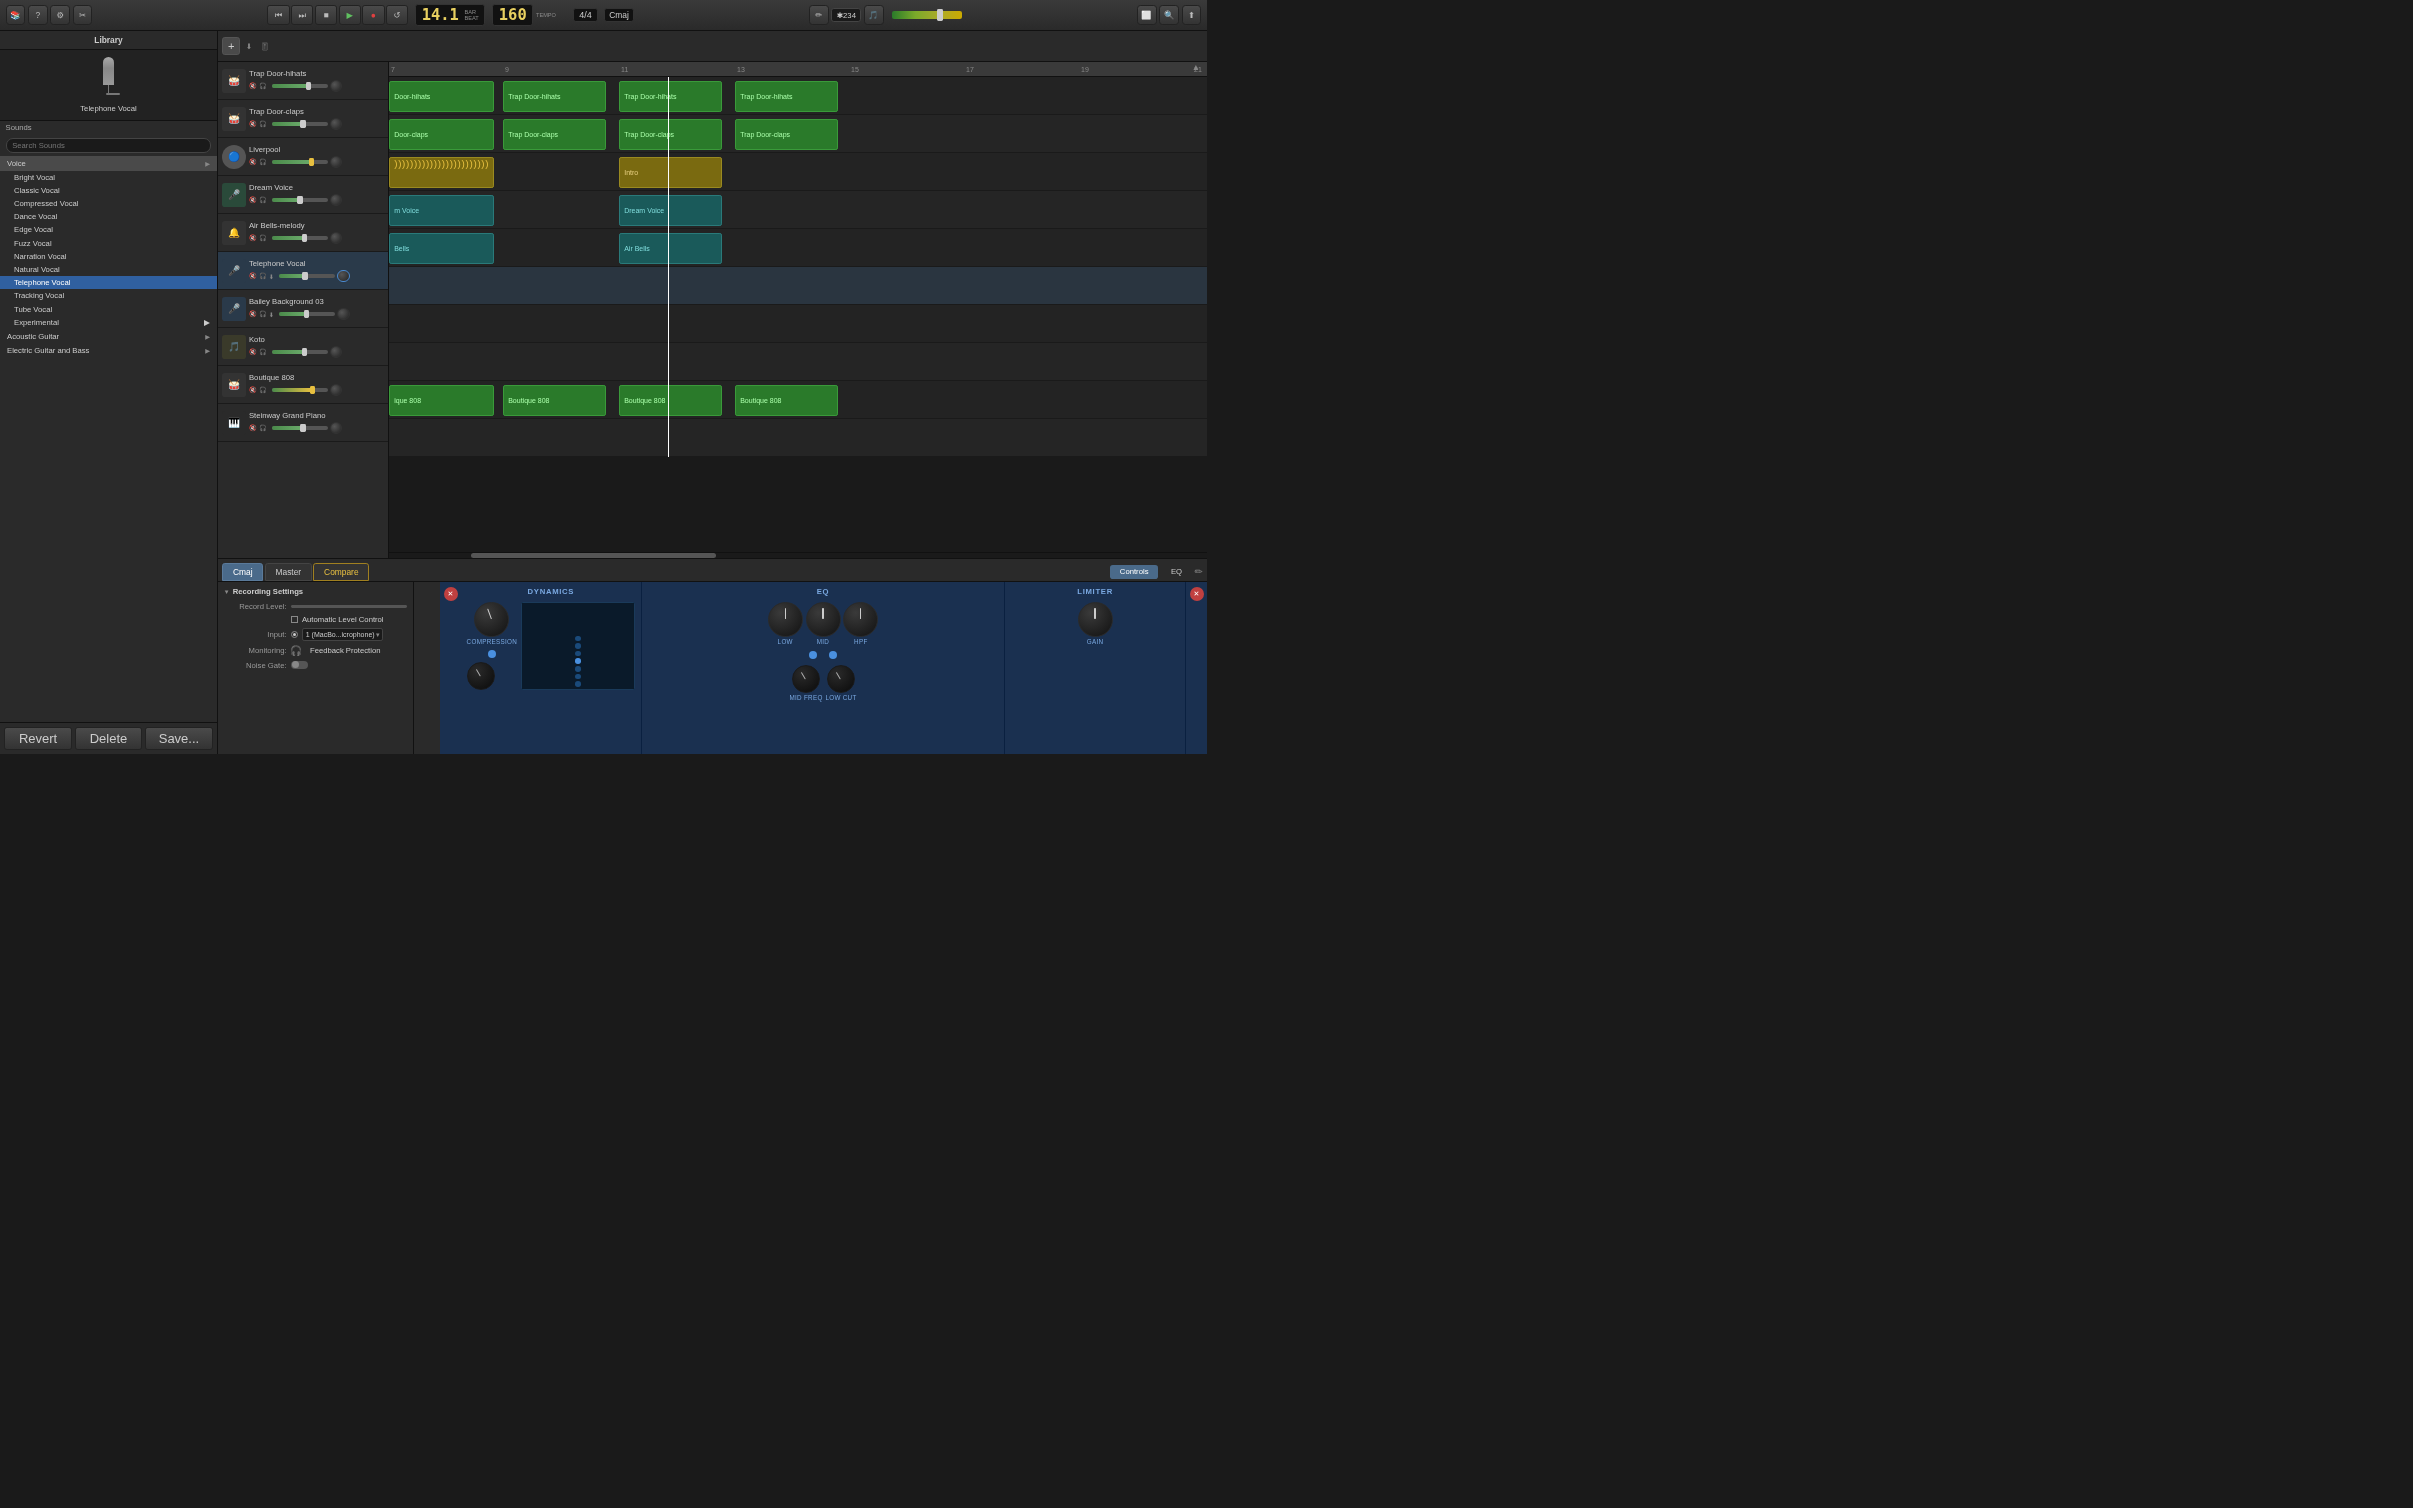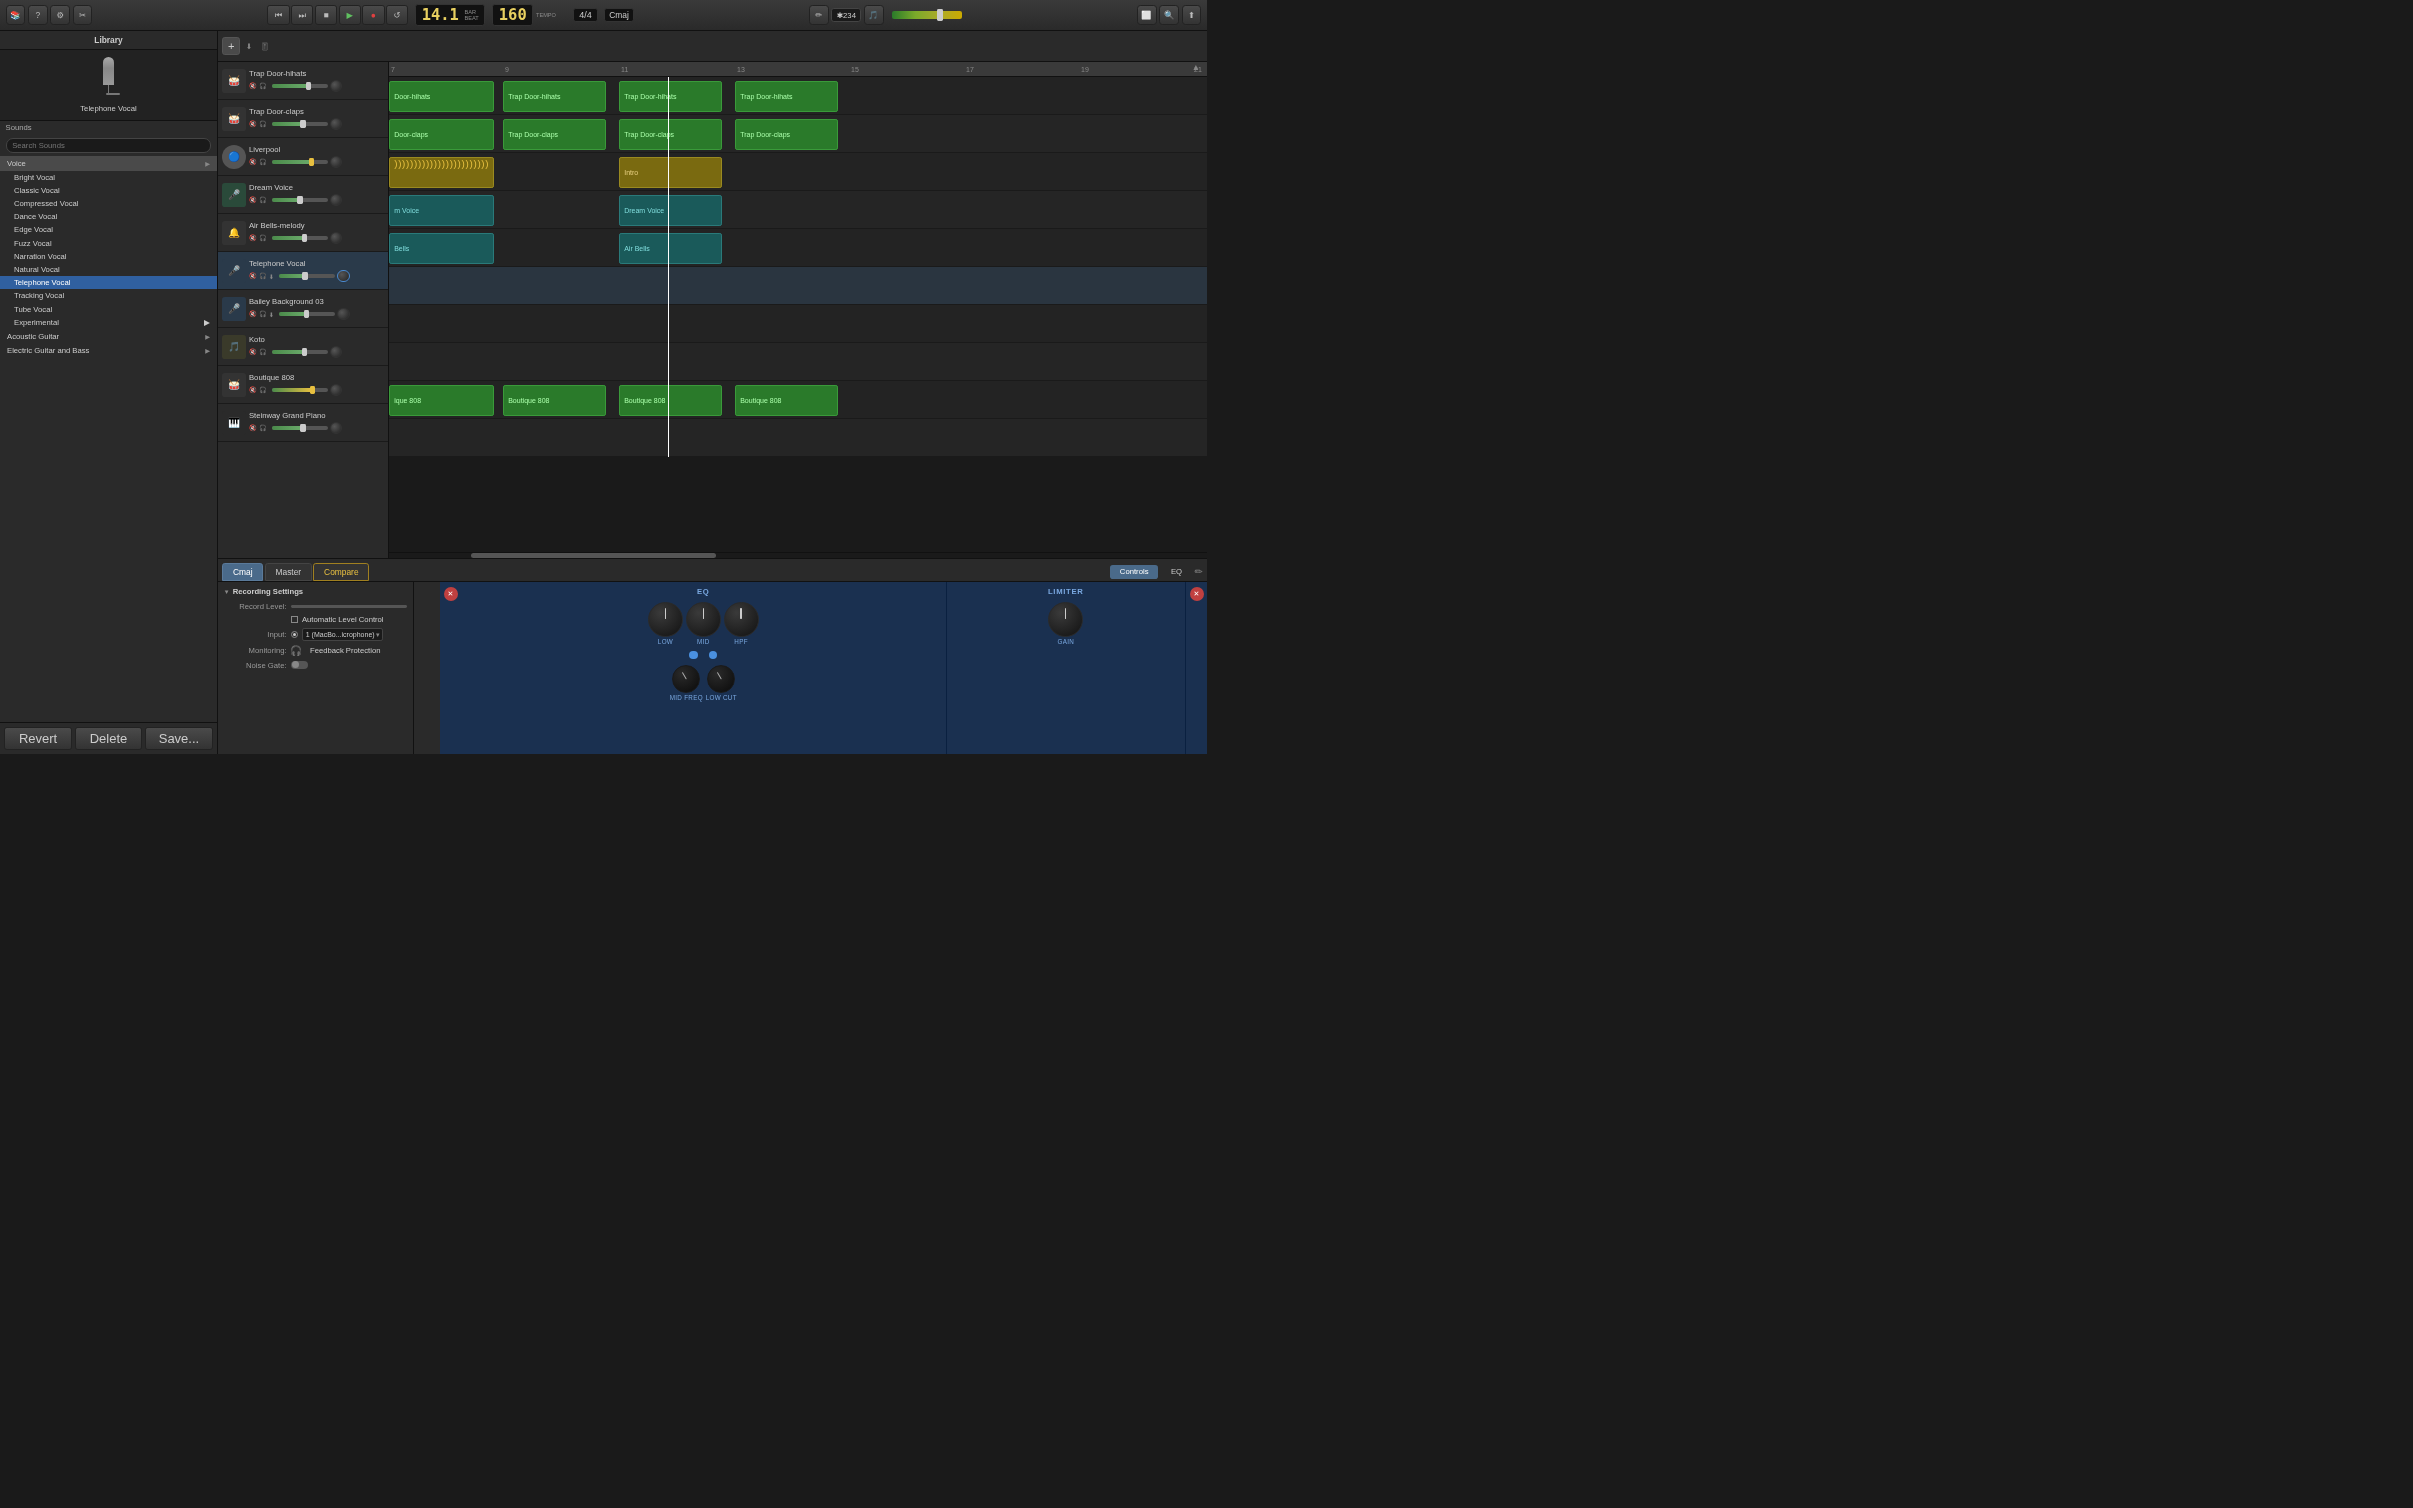--- a/index.html
+++ b/index.html
@@ -1059,20 +1059,42 @@
         </div>
 
         <div class="smart-controls">
 
           <div class="sc-close-left">
             <div class="sc-close-btn">✕</div>
           </div>
 
           <div class="sc-sections">
 
+            <div class="sc-section" style="flex:1.2;">
+              <div class="sc-section-title">DYNAMICS</div>
+              <div class="dynamics-section">
+                <div class="dynamics-left">
+                  <div class="sc-knob-group">
+                    <div class="sc-knob pos-mid"></div>
+                    <div class="sc-knob-label">COMPRESSION</div>
+                  </div>
+                  <div class="sc-blue-dot"></div>
+                  <div class="sc-sub-knob"></div>
+                </div>
+                <div class="dynamics-meter">
+                  <div class="meter-dot"></div>
+                  <div class="meter-dot"></div>
+                  <div class="meter-dot"></div>
+                  <div class="meter-dot active"></div>
+                  <div class="meter-dot"></div>
+                  <div class="meter-dot"></div>
+                  <div class="meter-dot"></div>
+                </div>
+              </div>
+            </div>
 
             <div class="sc-section" style="flex:2.5;">
               <div class="sc-section-title">EQ</div>
               <div style="display:flex;flex-direction:column;gap:4.2px;">
                 <div class="sc-knobs-row">
                   <div class="sc-knob-group">
                     <div class="sc-knob pos-center"></div>
                     <div class="sc-knob-label">LOW</div>
                   </div>
                   <div class="sc-knob-group">

